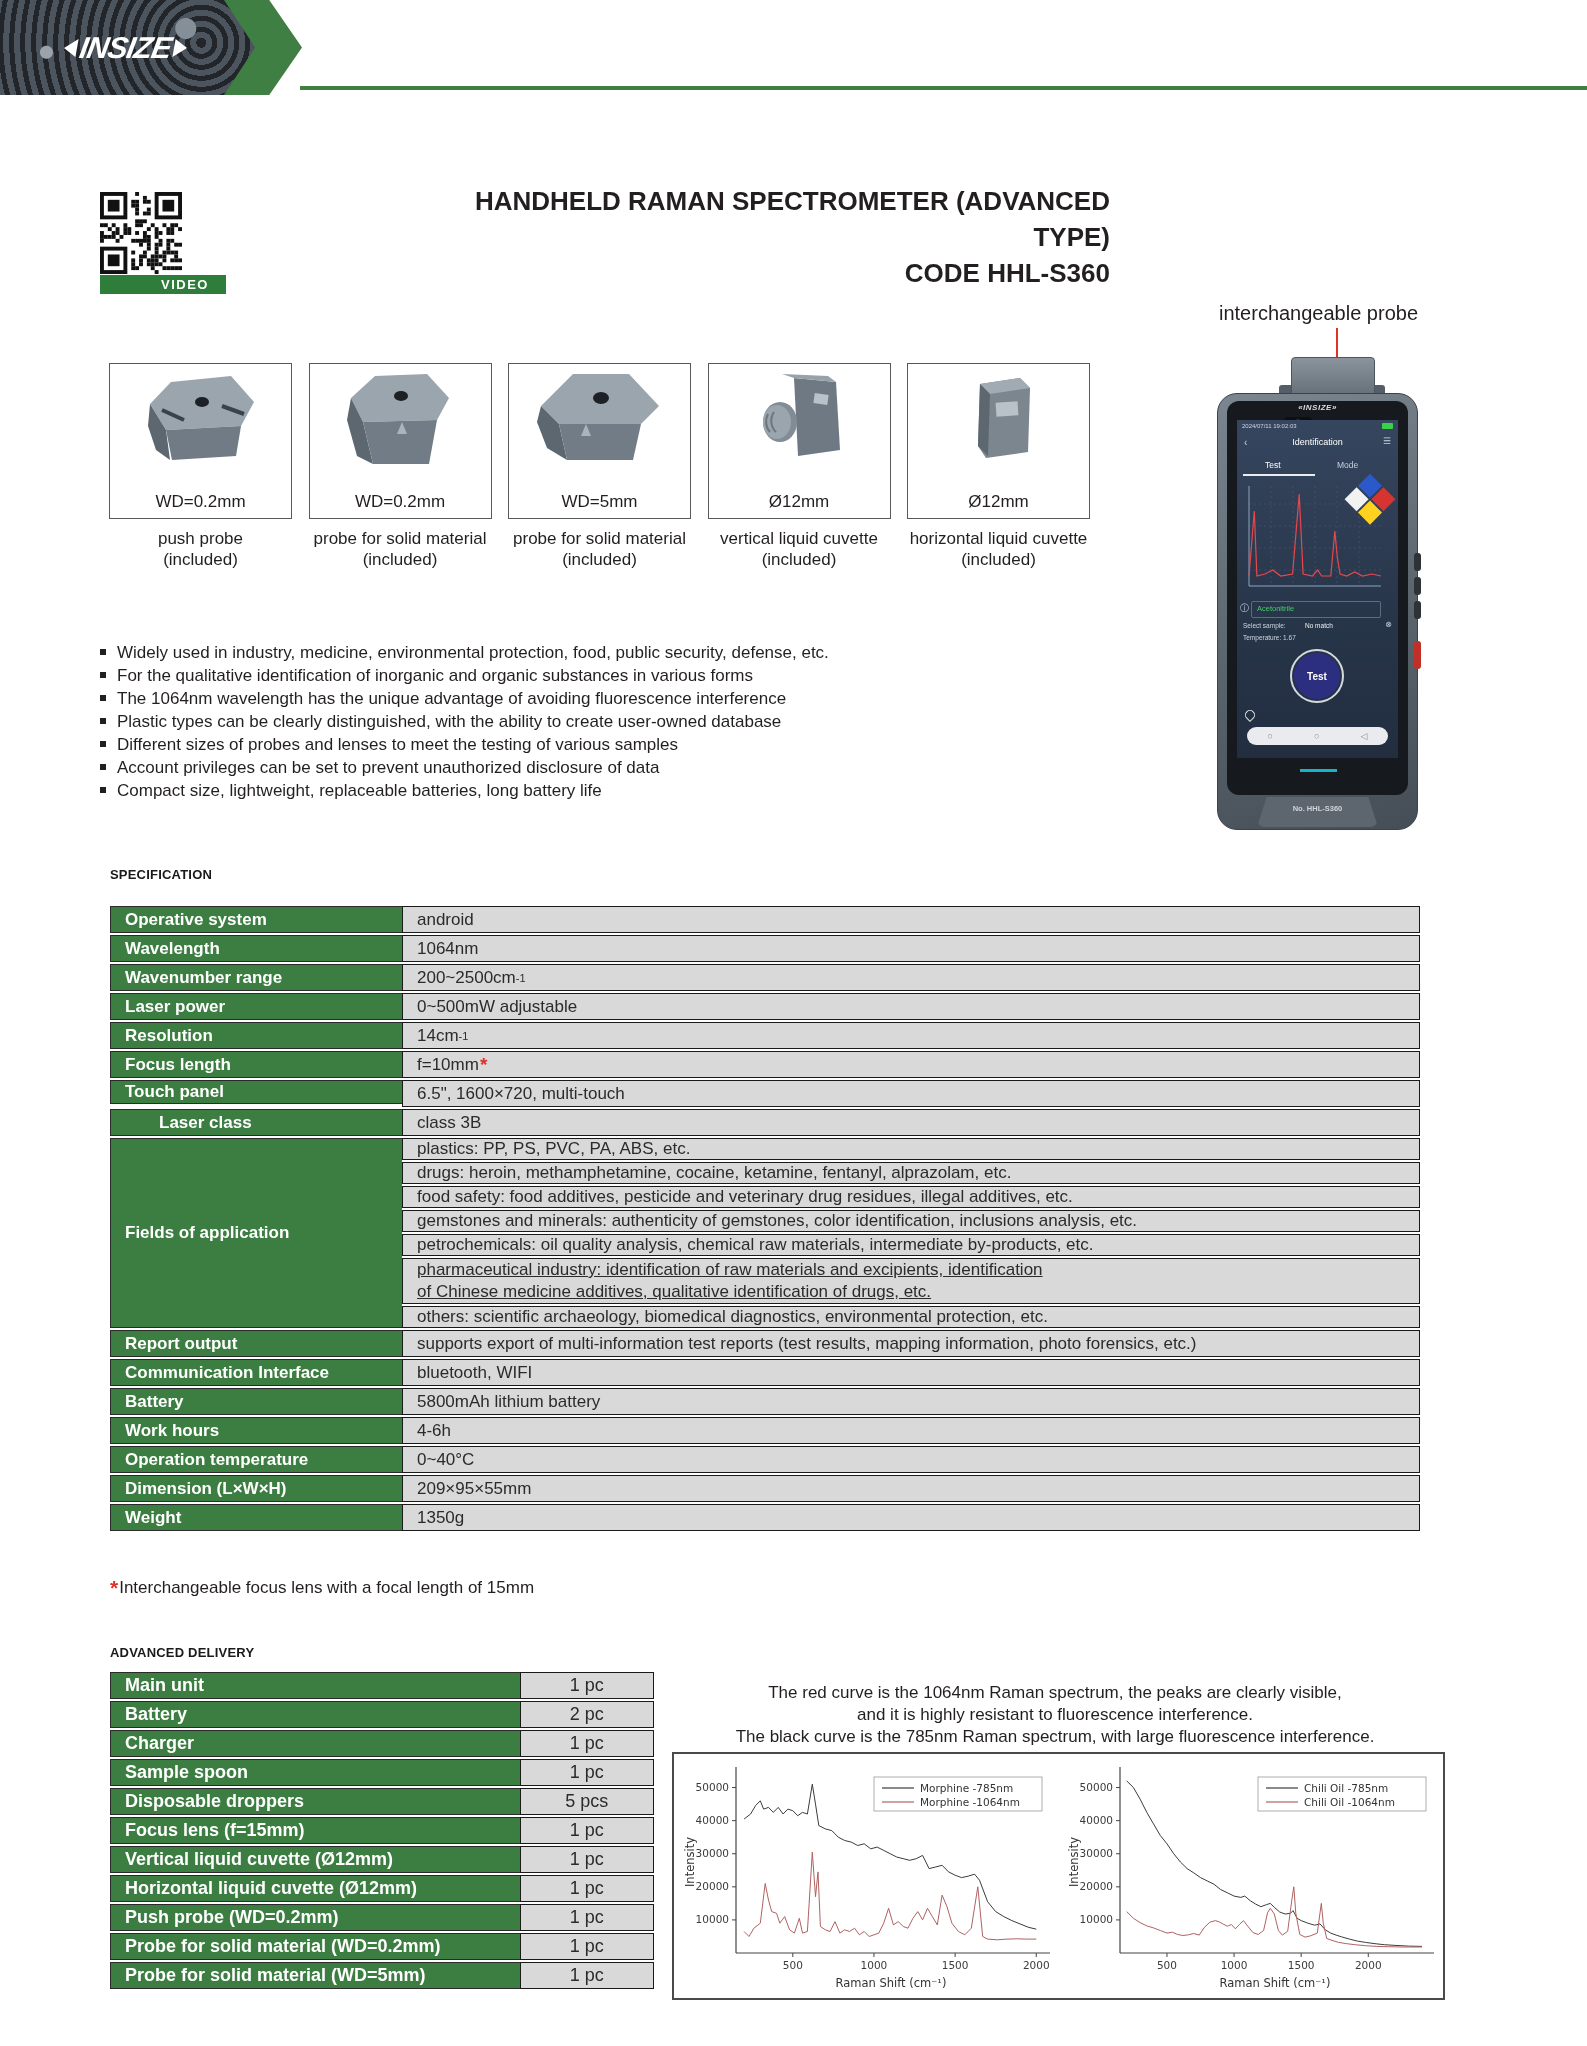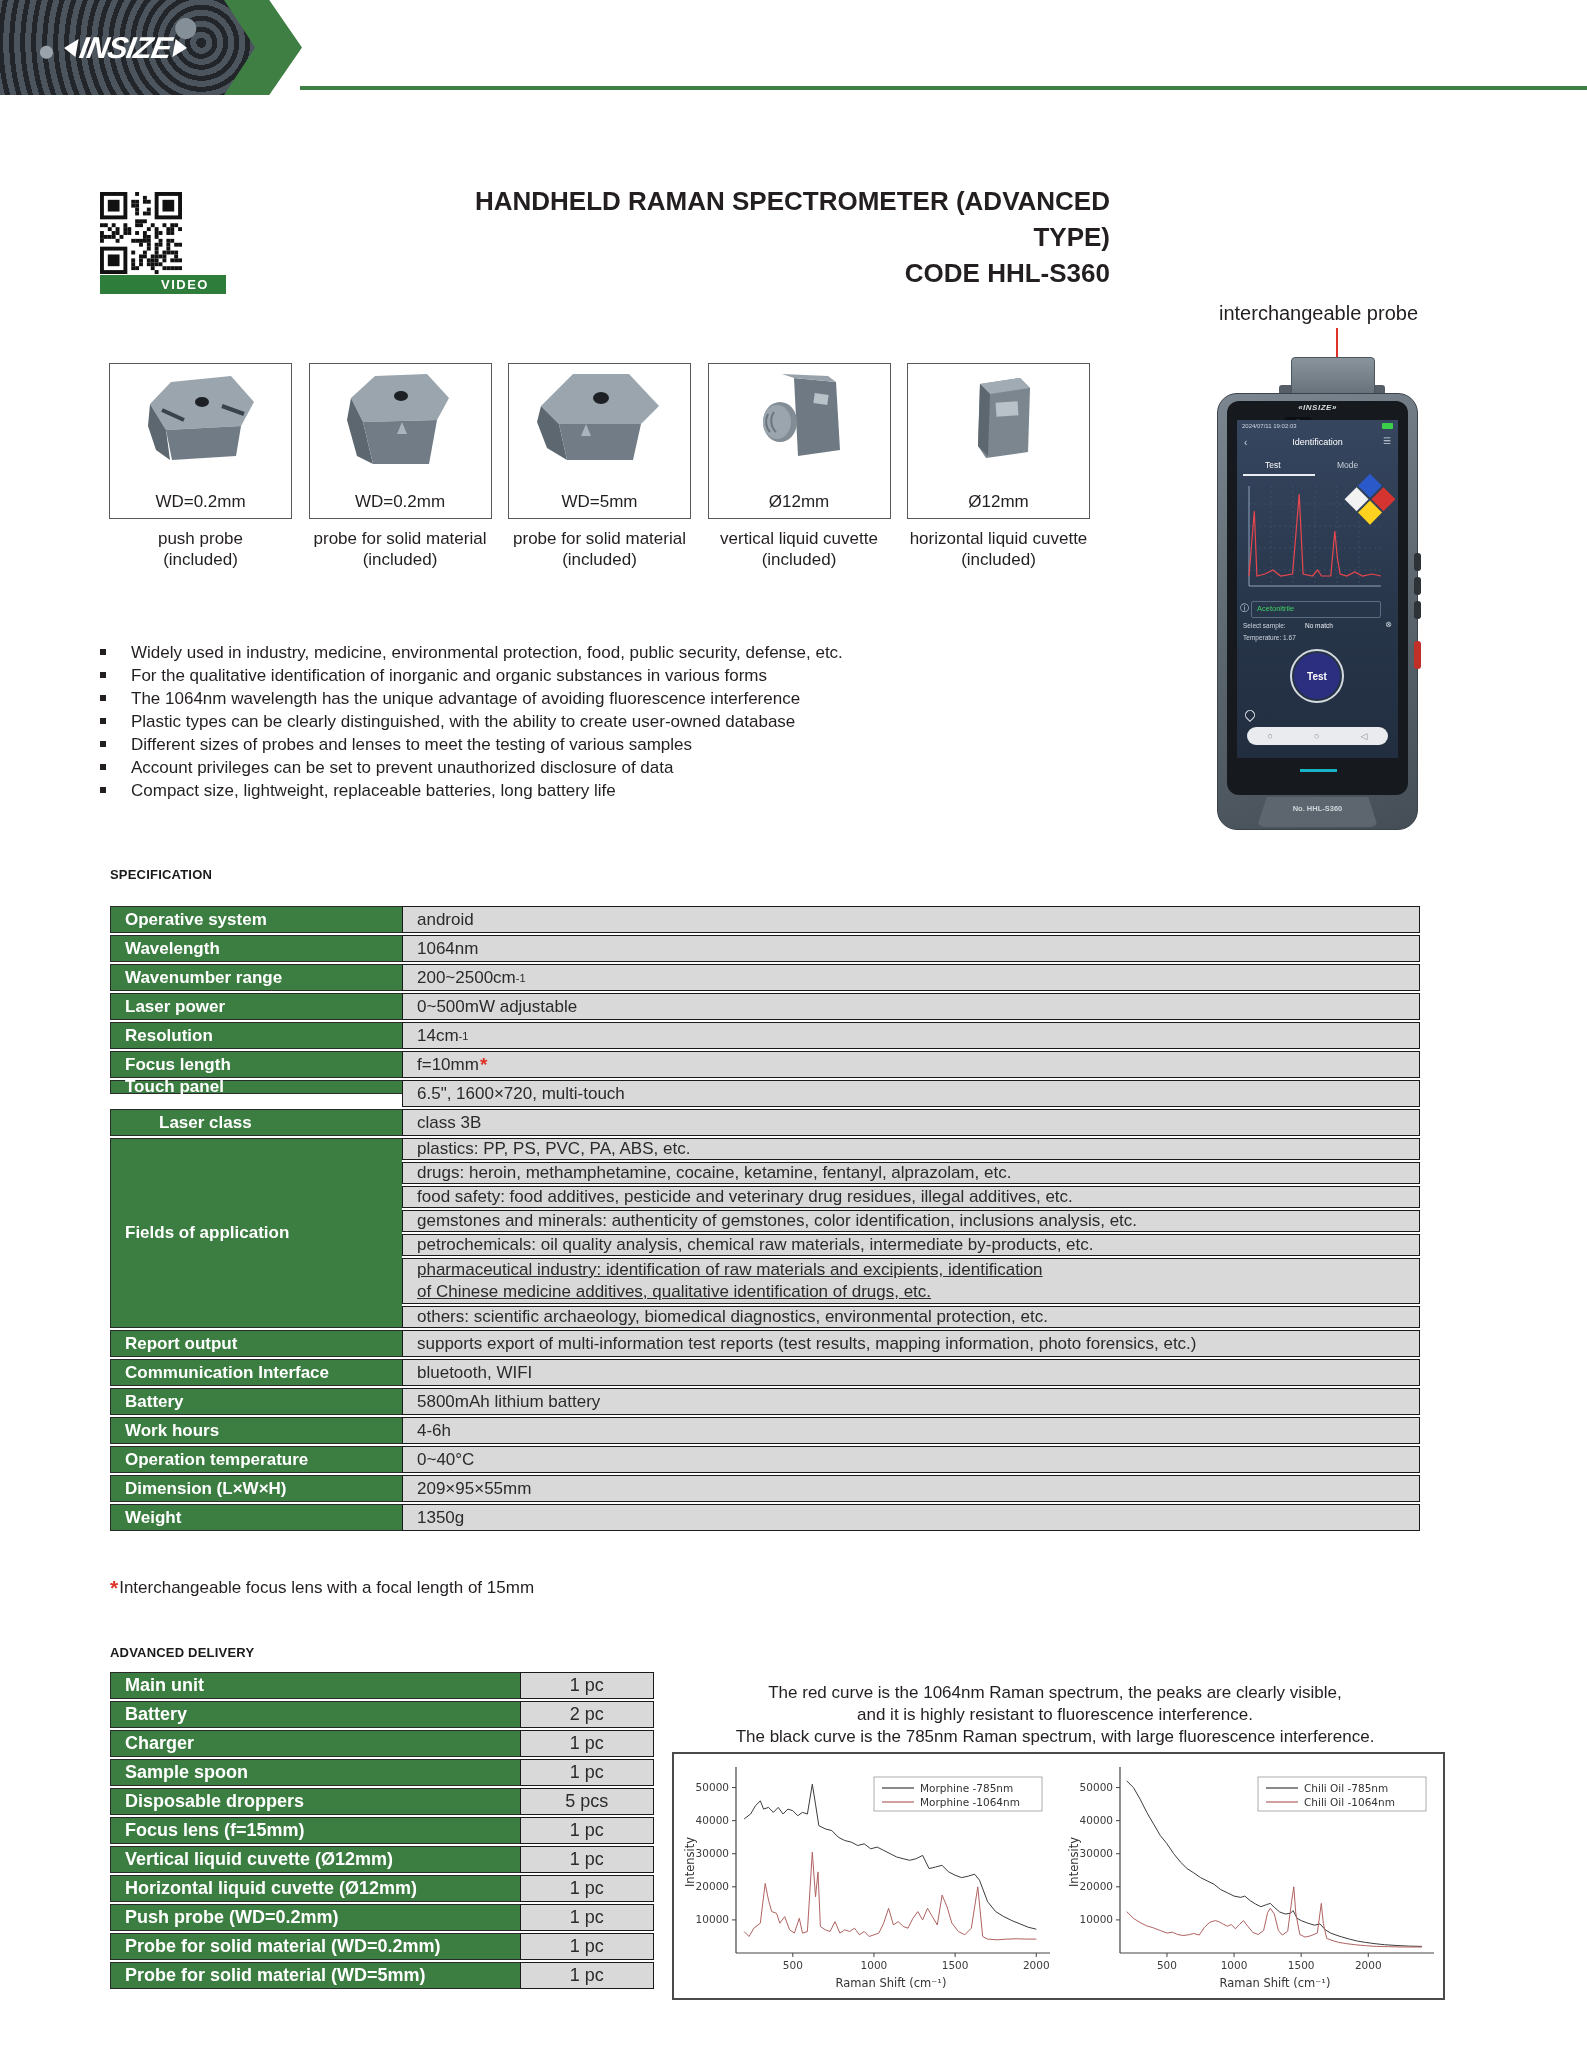--- a/index.html
+++ b/index.html
@@ -40,21 +40,21 @@
   
   .probe-row{left:109px;top:363px;width:981px;display:flex;justify-content:space-between;}
   .probe-card{width:183px;display:flex;flex-direction:column;align-items:center;}
   .probe-box{width:181px;height:154px;border:1px solid #58595b;position:relative;
     display:flex;flex-direction:column;align-items:center;justify-content:flex-start;background:#fff;}
   .probe-size{position:absolute;bottom:6px;width:100%;text-align:center;font-size:17px;color:#231f20;}
   .probe-caption{margin-top:9px;text-align:center;font-size:17px;line-height:21px;}
 
   
   .features{left:100px;top:641px;width:960px;}
-  .feat{display:flex;gap:25px;line-height:23px;font-size:17px;}
+  .feat{display:flex;gap:11px;line-height:23px;font-size:17px;}
   .feat .sq{flex:0 0 6px;width:6px;height:6px;background:#231f20;margin-top:8px;}
 
   
   .sec-h{font-size:13px;font-weight:bold;color:#1a1a1a;letter-spacing:.2px;}
 
   
   .spec{left:110px;top:906px;width:1310px;}
   .srow{display:flex;margin-bottom:2px;}
   .sl{width:292px;box-sizing:border-box;background:#3c7d41;color:#fff;font-weight:bold;font-size:17px;
       padding-left:14px;display:flex;align-items:center;border:1px solid #2a2a2a;border-right:none;}
@@ -477,21 +477,21 @@
       </div>
       <div class="srow">
         <div class="sl" style="height: 27px;">Resolution</div>
         <div class="sv">14cm<sup>-1</sup></div>
       </div>
       <div class="srow">
         <div class="sl" style="height: 27px;">Focus length</div>
         <div class="sv">f=10mm<span class="red-star">*</span></div>
       </div>
       <div class="srow">
-        <div class="sl" style="height: 14px;">Touch panel</div>
+        <div class="sl" style="height: 24px;">Touch panel</div>
         <div class="sv">6.5", 1600×720, multi-touch</div>
       </div>
       <div class="srow">
         <div class="sl" style="height: 27px; padding-left: 48px;">Laser class</div>
         <div class="sv">class 3B</div>
       </div>
       <div class="sgroup">
         <div class="sl">Fields of application</div>
         <div class="subcol">
           <div class="sv">plastics: PP, PS, PVC, PA, ABS, etc.</div>

